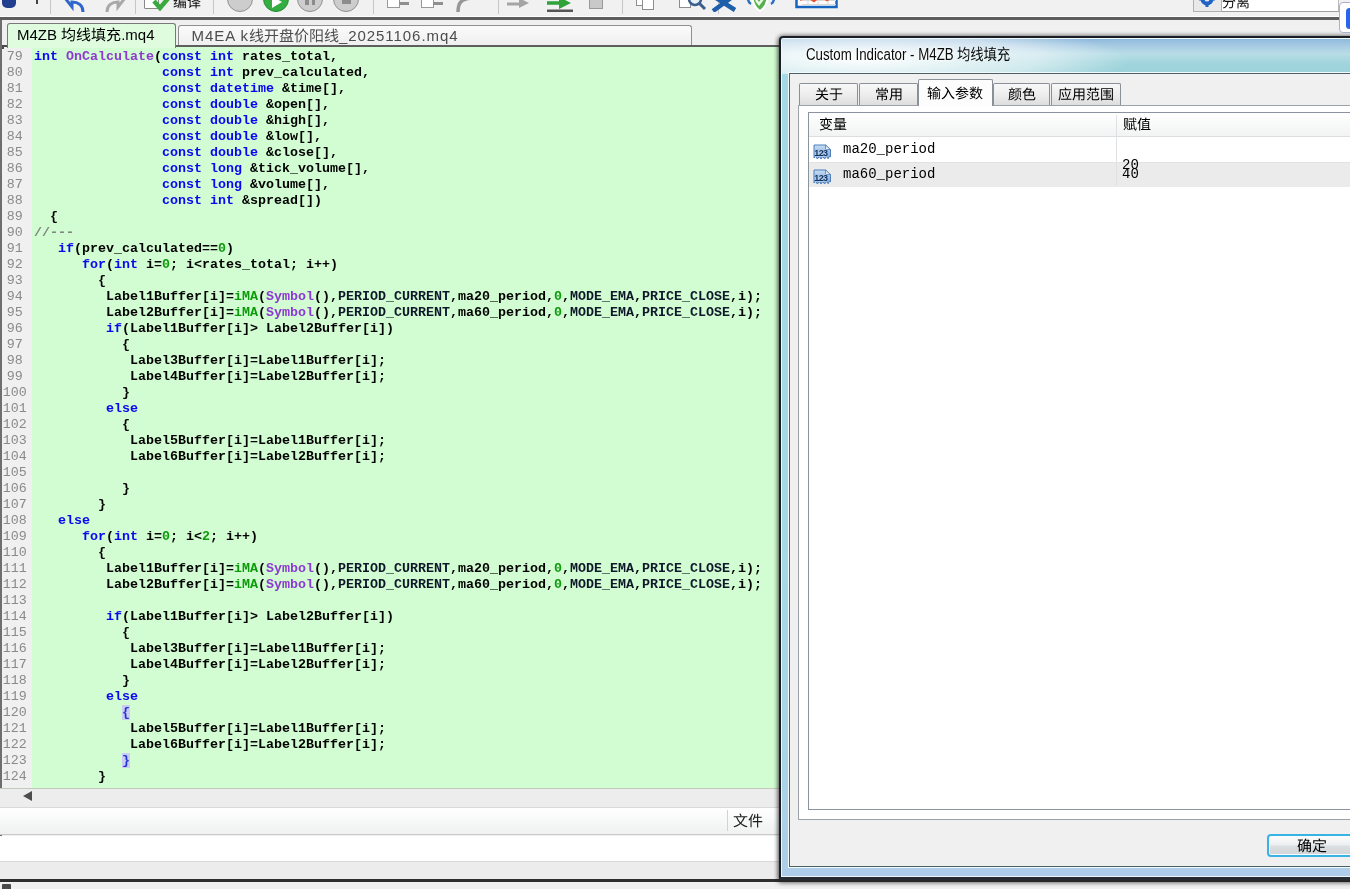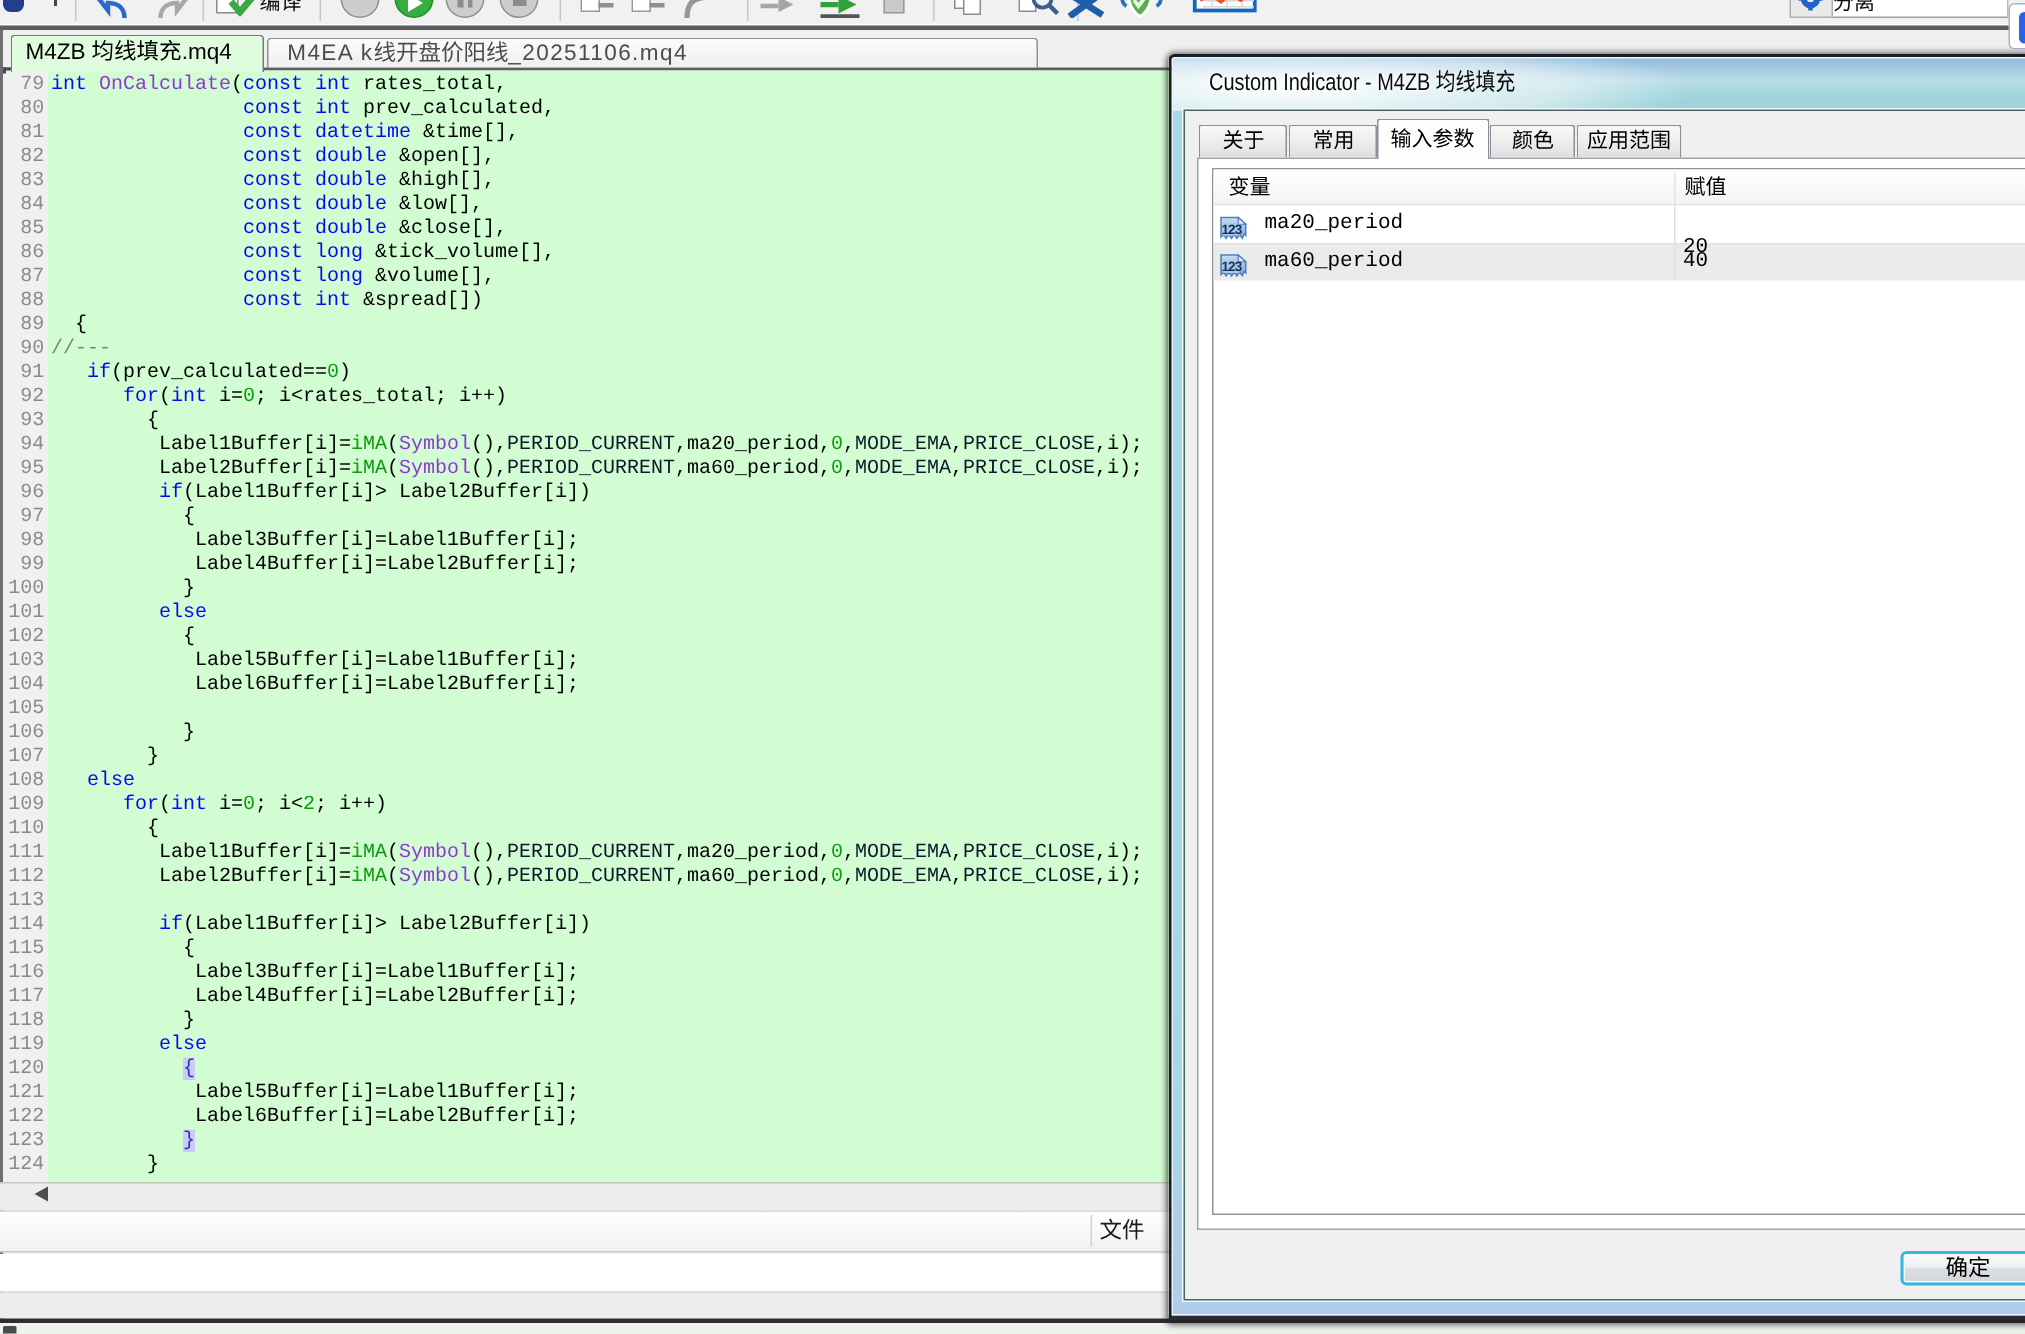--- a/index.html
+++ b/index.html
@@ -228,21 +228,21 @@
     </svg><svg class="cj" width="15" height="15">
       <use href="#u586b"></use>
     </svg><svg class="cj" width="15" height="15">
       <use href="#u5145"></use>
     </svg>.mq4</div>
 
 <div class="ab" style="left:0;top:46.5px;width:1350px;height:741px;background:#d2fdd2"></div>
 <div class="ab" style="left:2px;top:46.5px;width:30px;height:741px;background:#f0f0f0"></div>
 <div class="ab" style="left:2px;top:45px;width:5px;height:4px;border-left:2px solid #4a4a4a;border-top:2px solid #4a4a4a"></div>
 <div class="ab" style="left:0;top:19.5px;width:2px;height:860px;background:#6e6e6e"></div>
-<pre class="ab" style="left:0;top:49px;width:29.5px;text-align:right;font-size:13.33px;line-height:16px;color:#8a8a8a">79
+<pre class="ab" style="left:0;top:49px;width:29.5px;text-align:center;font-size:13.33px;line-height:16px;color:#8a8a8a">79
 80
 81
 82
 83
 84
 85
 86
 87
 88
 89
@@ -274,21 +274,21 @@
 115
 116
 117
 118
 119
 120
 121
 122
 123
 124</pre>
-<pre class="ab" style="left:34px;top:49px;font-size:13.33px;line-height:16px;font-weight:normal;color:#000"><span class="kw">int</span> <span class="pp">OnCalculate</span>(<span class="kw">const</span> <span class="kw">int</span> rates_total,
+<pre class="ab" style="left:34px;top:49px;font-size:13.33px;line-height:16px;font-weight:bold;color:#000"><span class="kw">int</span> <span class="pp">OnCalculate</span>(<span class="kw">const</span> <span class="kw">int</span> rates_total,
                 <span class="kw">const</span> <span class="kw">int</span> prev_calculated,
                 <span class="kw">const</span> <span class="kw">datetime</span> &amp;time[],
                 <span class="kw">const</span> <span class="kw">double</span> &amp;open[],
                 <span class="kw">const</span> <span class="kw">double</span> &amp;high[],
                 <span class="kw">const</span> <span class="kw">double</span> &amp;low[],
                 <span class="kw">const</span> <span class="kw">double</span> &amp;close[],
                 <span class="kw">const</span> <span class="kw">long</span> &amp;tick_volume[],
                 <span class="kw">const</span> <span class="kw">long</span> &amp;volume[],
                 <span class="kw">const</span> <span class="kw">int</span> &amp;spread[])
   {

